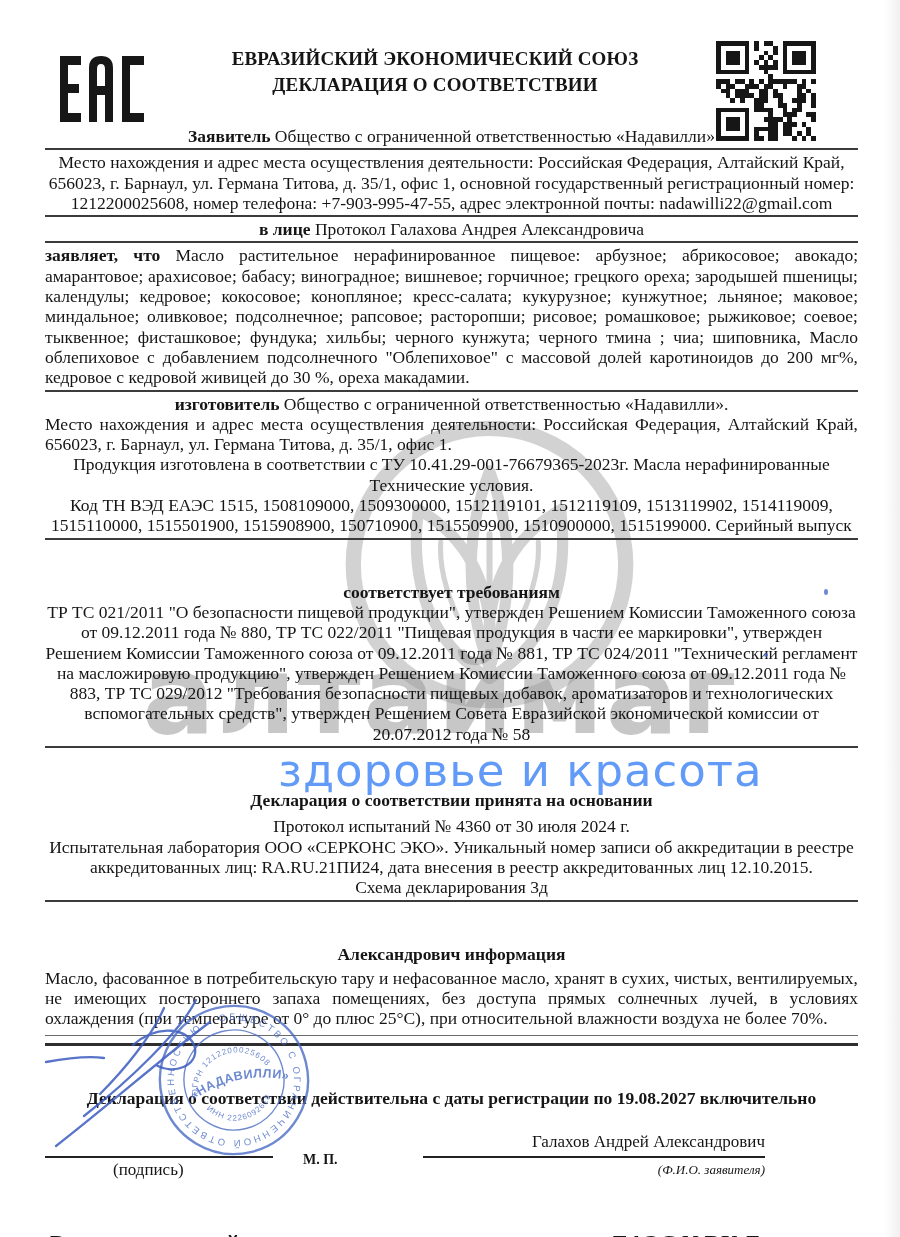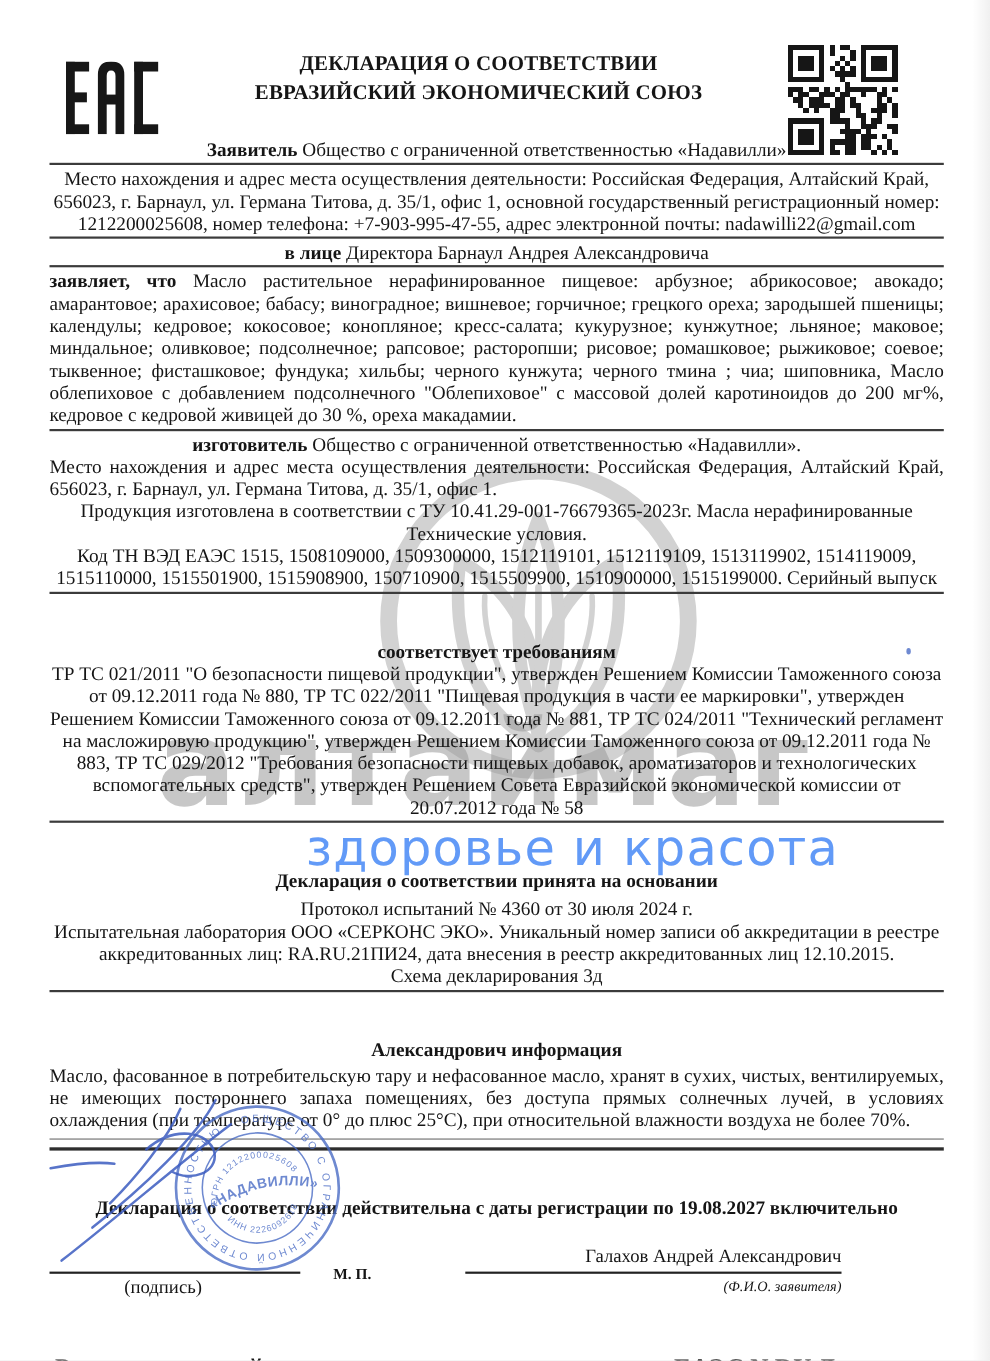--- a/index.html
+++ b/index.html
@@ -86,22 +86,22 @@
 
     <path d="M29,66 L29,12 Q29,0 41,0 Q53,0 53,12 L53,66 L45,66 L45,13 Q45,8 41,8 Q37,8 37,13 L37,66 Z"></path>
     <rect x="35" y="30" width="12" height="9"></rect>
 
     <rect x="62" y="0" width="8" height="66"></rect>
     <rect x="62" y="0" width="22" height="9"></rect>
     <rect x="62" y="57" width="22" height="9"></rect>
   </svg>
 
   <div class="doc-title">
+    <div>ЕВРАЗИЙСКИЙ ЭКОНОМИЧЕСКИЙ СОЮЗ</div>
     <div>ДЕКЛАРАЦИЯ О СООТВЕТСТВИИ</div>
-    <div>ЕВРАЗИЙСКИЙ ЭКОНОМИЧЕСКИЙ СОЮЗ</div>
   </div>
 
   <div class="qr">
     <svg viewBox="0 0 21 21" width="106" height="100" shape-rendering="crispEdges" fill="#161616">
       <g>
         <rect x="0" y="0" width="7" height="7"></rect>
           <rect x="1" y="1" width="5" height="5" fill="#fff"></rect>
           <rect x="2" y="2" width="3" height="3"></rect>
         <rect x="14" y="0" width="7" height="7"></rect>
           <rect x="15" y="1" width="5" height="5" fill="#fff"></rect>
@@ -250,21 +250,21 @@
       <span class="lbl">Заявитель</span>
       <span>Общество с ограниченной ответственностью «Надавилли»</span>
     </p>
     <div class="hr"></div>
 
     <p>Место нахождения и адрес места осуществления деятельности: Российская Федерация, Алтайский Край, 656023, г. Барнаул, ул. Германа Титова, д. 35/1, офис 1, основной государственный регистрационный номер: 1212200025608, номер телефона: +7-903-995-47-55, адрес электронной почты: nadawilli22@gmail.com</p>
     <div class="hr"></div>
 
     <p>
       <span class="lbl">в лице</span>
-      <span>Директора Барнаул Андрея Александровича</span>
+      <span>Протокол Галахова Андрея Александровича</span>
     </p>
     <div class="hr"></div>
 
     <p class="just">
       <span class="lbl">заявляет, что</span>
       <span>Масло растительное нерафинированное пищевое: арбузное; абрикосовое; авокадо; амарантовое; арахисовое; бабасу; виноградное; вишневое;  горчичное; грецкого ореха; зародышей пшеницы; календулы; кедровое; кокосовое; конопляное; кресс-салата; кукурузное; кунжутное; льняное; маковое; миндальное; оливковое; подсолнечное; рапсовое; расторопши; рисовое; ромашковое; рыжиковое; соевое; тыквенное; фисташковое; фундука; хильбы; черного кунжута; черного тмина ; чиа; шиповника, Масло облепиховое с добавлением подсолнечного "Облепиховое" с массовой долей каротиноидов до 200 мг%,  кедровое с кедровой живицей до 30 %,  ореха макадамии.</span>
     </p>
     <div class="hr"></div>
 
     <p>

